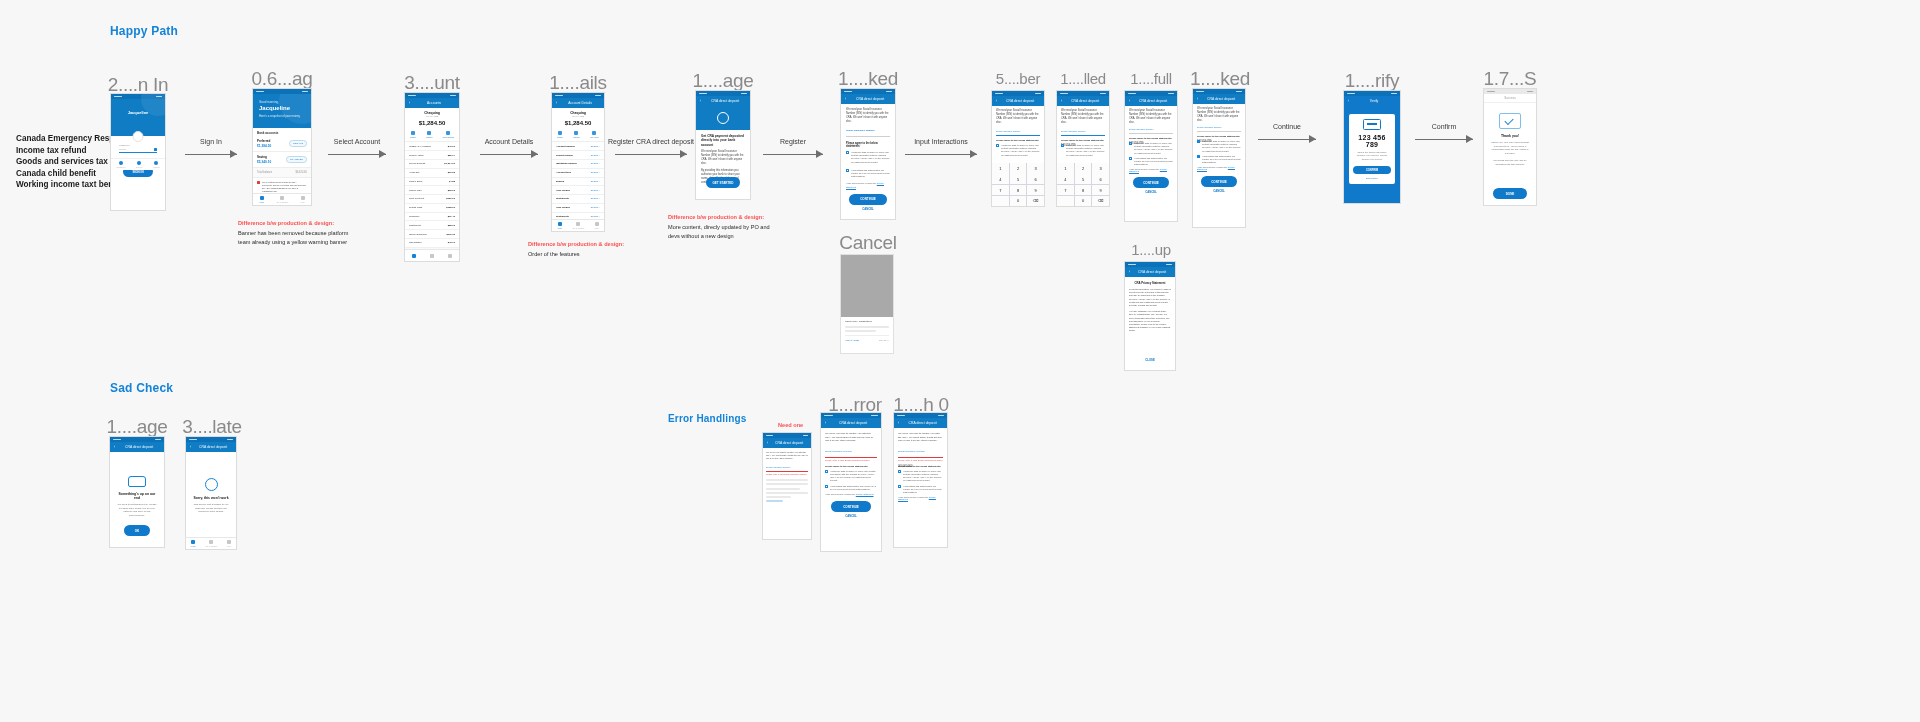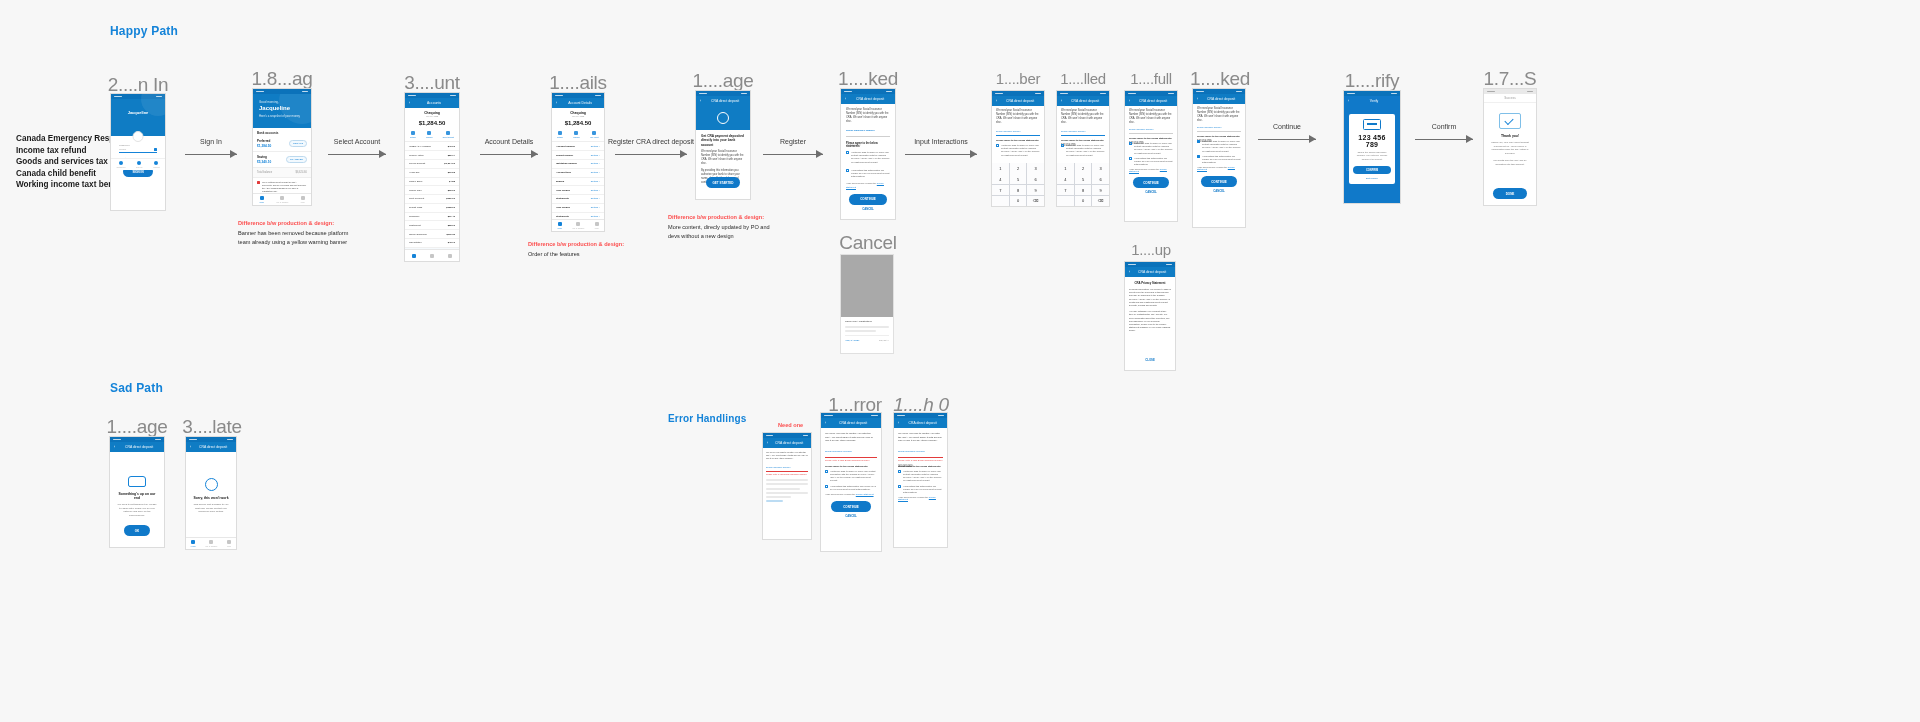--- a/index.html
+++ b/index.html
@@ -228,21 +228,21 @@
     border:1px solid #e3e3e3; position:absolute; left:50%;
     transform:translateX(-50%); top:-5.5px;
   }
 </style>
 </head>
 <body>
 
 <div id="canvas">
 
   <div class="section-label" style="left:110px;top:24px;">Happy Path</div>
-  <div class="section-label" style="left:110px;top:381px;">Sad Path</div>
+  <div class="section-label" style="left:110px;top:381px;">Sad Check</div>
   <div class="section-label big" style="left:668px;top:413px;">Error Handlings</div>
 
   <div class="benefit-list" style="left:16px;top:133px;">
     <div>Canada Emergency Response Benefit</div>
     <div>Income tax refund</div>
     <div>Goods and services tax credit</div>
     <div>Canada child benefit</div>
     <div>Working income taxt benefit</div>
   </div>
 
@@ -281,37 +281,37 @@
     <div class="line"></div>
       <div class="head"></div>
   </div>
   <div class="arrow" style="left:1415px;top:125px;width:58px;">
     <div class="lbl">Confirm</div>
     <div class="line"></div>
       <div class="head"></div>
   </div>
 
   <div class="screen-title" style="left:138px;top:74px;">2....n In</div>
-  <div class="screen-title" style="left:282px;top:68px;">1.8...ag</div>
+  <div class="screen-title" style="left:282px;top:68px;">0.6...ag</div>
   <div class="screen-title" style="left:432px;top:72px;">3....unt</div>
   <div class="screen-title" style="left:578px;top:72px;">1....ails</div>
   <div class="screen-title" style="left:723px;top:70px;">1....age</div>
   <div class="screen-title" style="left:868px;top:68px;">1....ked</div>
-  <div class="screen-title sm" style="left:1018px;top:70px;">1....ber</div>
+  <div class="screen-title sm" style="left:1018px;top:70px;">5....ber</div>
   <div class="screen-title sm" style="left:1083px;top:70px;">1....lled</div>
   <div class="screen-title sm" style="left:1151px;top:70px;">1....full</div>
   <div class="screen-title" style="left:1220px;top:68px;">1....ked</div>
   <div class="screen-title" style="left:1372px;top:70px;">1....rify</div>
   <div class="screen-title" style="left:1510px;top:68px;">1.7...S</div>
   <div class="screen-title sm" style="left:1151px;top:241px;">1....up</div>
   <div class="screen-title" style="left:868px;top:232px;">Cancel</div>
   <div class="screen-title" style="left:137px;top:416px;">1....age</div>
   <div class="screen-title" style="left:212px;top:416px;">3....late</div>
   <div class="screen-title" style="left:855px;top:394px;">1...rror</div>
-  <div class="screen-title" style="left:921px;top:394px;font-style:italic;">1....h 0</div>
+  <div class="screen-title" style="left:921px;top:394px;">1....h 0</div>
 
   <div class="annot" style="left:238px;top:219px;">
     <span class="hd">Difference b/w production &amp; design:</span>
     <span class="ln">Banner has been removed because platform</span>
     <span class="ln">team already using a yellow warning banner</span>
   </div>
   <div class="annot" style="left:528px;top:240px;">
     <span class="hd">Difference b/w production &amp; design:</span>
     <span class="ln">Order of the features</span>
   </div>

